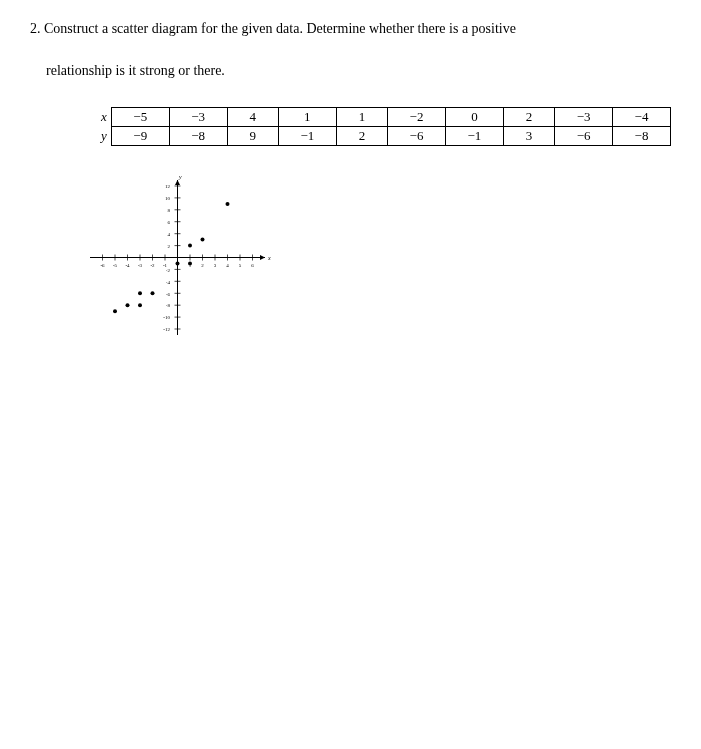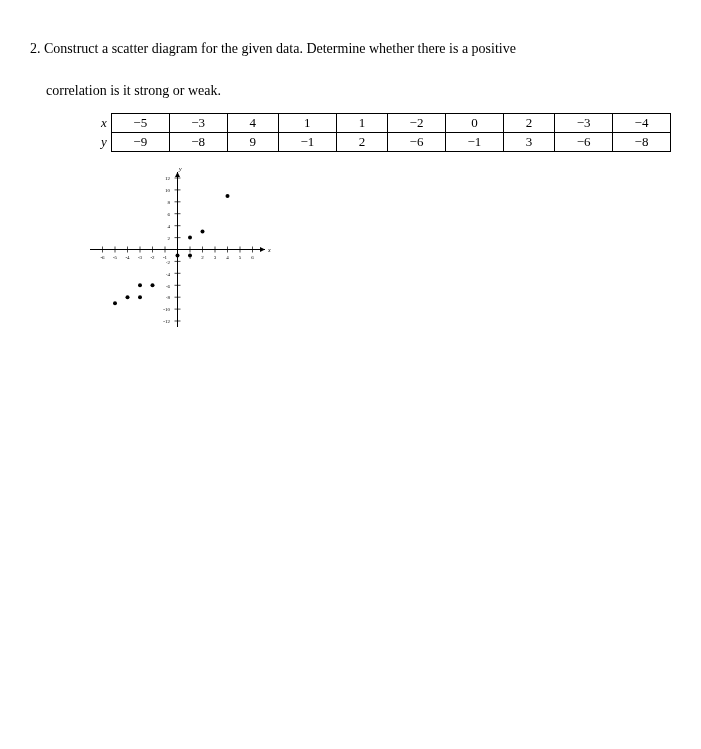--- a/index.html
+++ b/index.html
@@ -8,22 +8,21 @@
       font-family: 'Times New Roman', Times, serif;
       font-size: 14px;
       color: #000;
       width: 701px;
       min-height: 749px;
       padding: 18px 30px;
     }
     .problem-container {
       display: flex;
       flex-direction: column;
-      gap: 6px;
-      margin-top: 20px;
+      gap: 20px;
     }
     .problem-text {
       line-height: 1.5;
     }
     .data-table {
       border-collapse: collapse;
       margin-top: 6px;
       margin-left: 30px;
       font-size: 13px;
     }
@@ -53,21 +52,21 @@
     }
   </style>
 </head>
 <body>
 
 <div class="problem-container">
   <div class="problem-text">
     <span>2.</span>
     <span>Construct a scatter diagram for the given data. Determine whether there is a positive</span><br>
     <span style="margin-left:16px;"></span><br>
-    <span style="margin-left:16px;"></span><span>correlation is it strong or weak.</span>
+    <span style="margin-left:16px;"></span><span>relationship is it strong or there.</span>
   </div>
 
   <table class="data-table">
     <tbody>
         <tr>
       <td class="label"><em>x</em></td>
       <td>−5</td>
       <td>−3</td>
       <td>4</td>
       <td>1</td>

